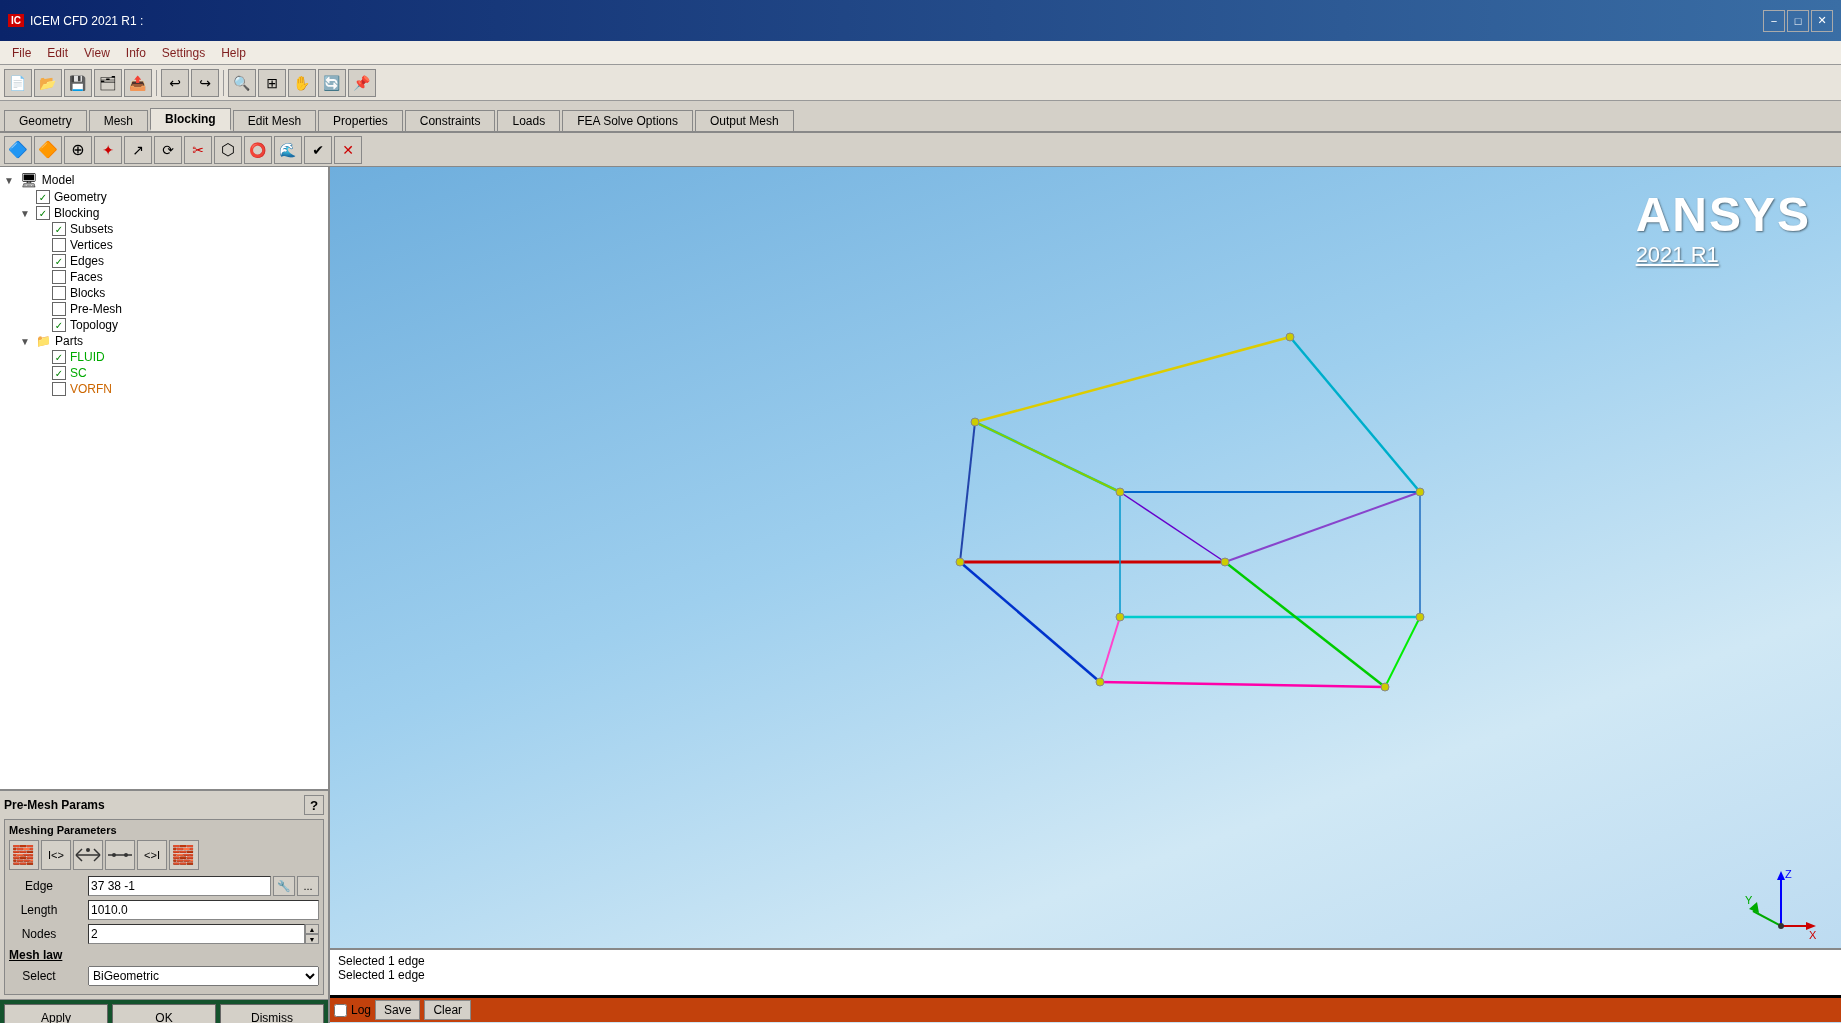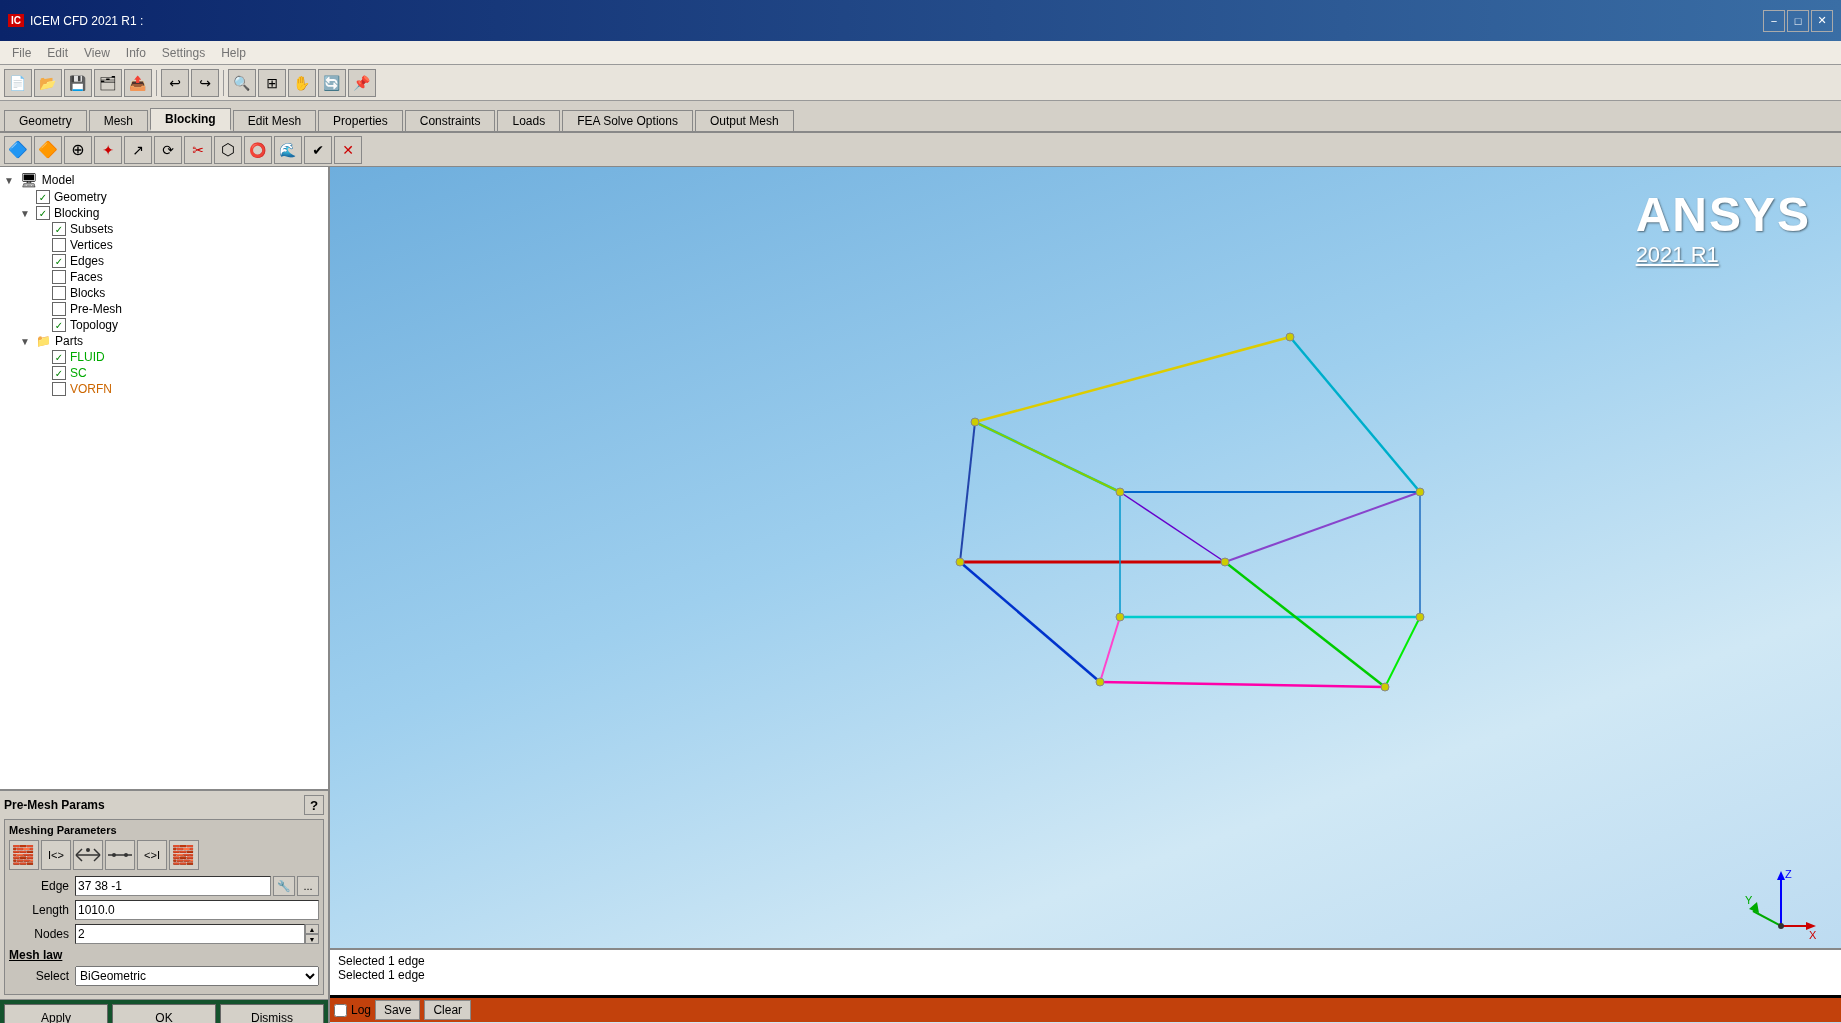--- a/index.html
+++ b/index.html
@@ -17,21 +17,21 @@
       width: 22px; height: 22px; background: transparent; border: 1px solid #aaa;
       color: white; font-size: 11px; cursor: pointer; display: flex; align-items: center; justify-content: center;
     }
 
     
     #menu-bar {
       display: flex; align-items: center; background: #f0ece4; height: 24px;
       padding: 0 4px; border-bottom: 1px solid #999;
     }
     .menu-item {
-      padding: 2px 8px; font-size: 12px; cursor: pointer; color: #737373;
+      padding: 2px 8px; font-size: 12px; cursor: pointer; color: #7f1d1d;
     }
 
     
     #toolbar {
       display: flex; align-items: center; background: #e8e4dc; height: 36px;
       padding: 2px 4px; border-bottom: 1px solid #999; gap: 2px; flex-wrap: wrap;
     }
     .toolbar-btn {
       width: 28px; height: 28px; background: #d4d0c8; border: 1px solid #888;
       display: flex; align-items: center; justify-content: center; cursor: pointer;
@@ -96,21 +96,21 @@
     }
     #meshing-params-title { font-size: 11px; font-weight: bold; margin-bottom: 4px; }
     .param-icons { display: flex; gap: 2px; margin-bottom: 6px; }
     .param-icon {
       width: 30px; height: 30px; background: #d4d0c8; border: 1px solid #888;
       display: flex; align-items: center; justify-content: center; font-size: 14px; cursor: pointer;
     }
     .param-row {
       display: flex; align-items: center; margin-bottom: 4px; font-size: 12px;
     }
-    .param-label { width: 60px; text-align: right; margin-right: 6px; }
+    .param-label { width: 60px; text-align: center; margin-right: 19px; }
     .param-input {
       flex: 1; height: 20px; border: 1px inset #888; background: white;
       font-size: 12px; padding: 0 2px;
     }
     .spin-btns { display: flex; flex-direction: column; }
     .spin-btn { width: 14px; height: 10px; background: #d4d0c8; border: 1px solid #888; font-size: 7px; cursor: pointer; display: flex; align-items: center; justify-content: center; }
     .mesh-law-row { display: flex; align-items: center; margin-bottom: 4px; font-size: 12px; text-decoration: underline; }
     .mesh-law-select { flex: 1; height: 20px; font-size: 12px; }
 
     

